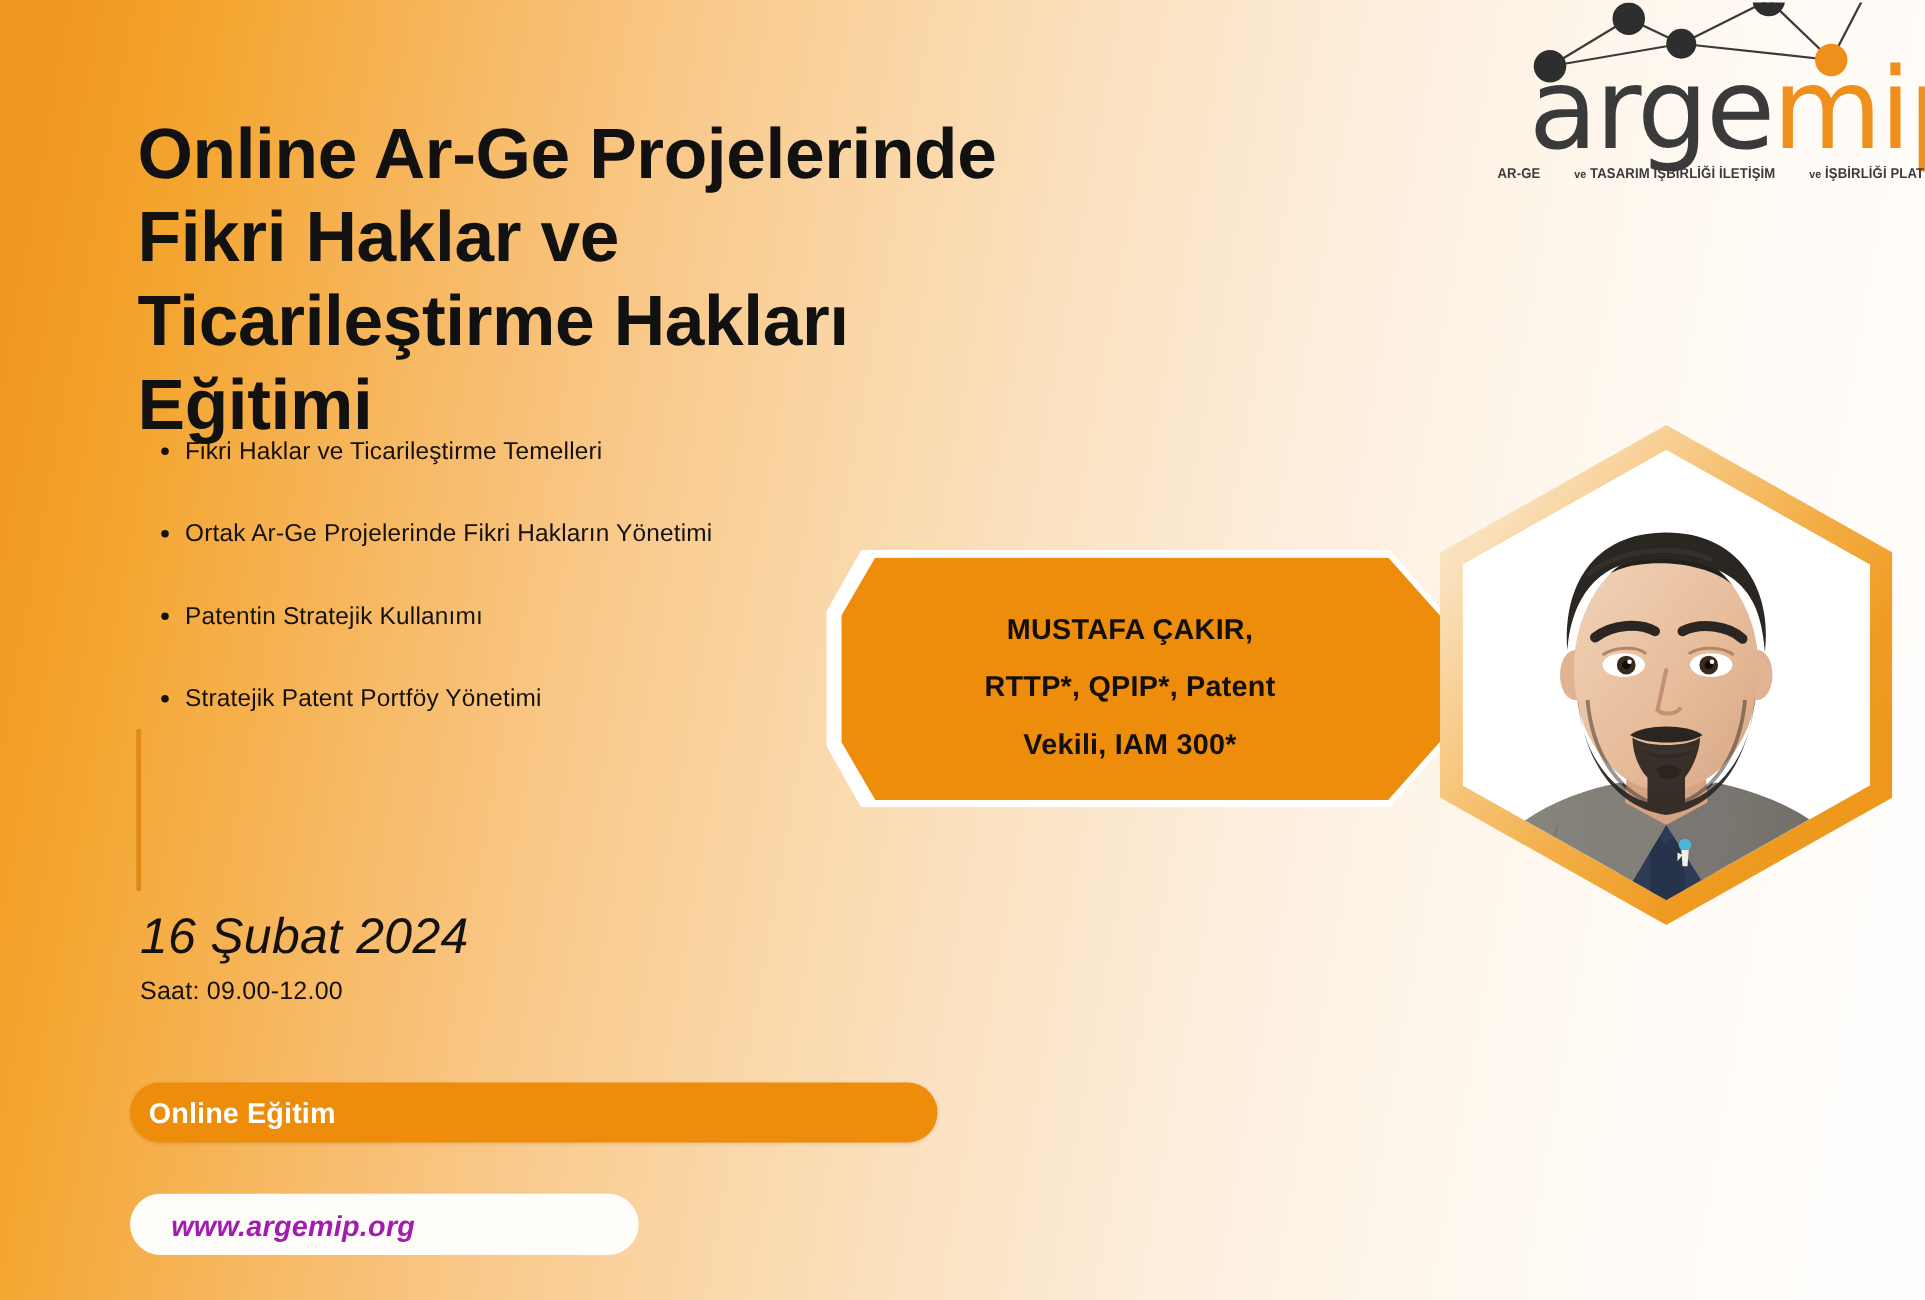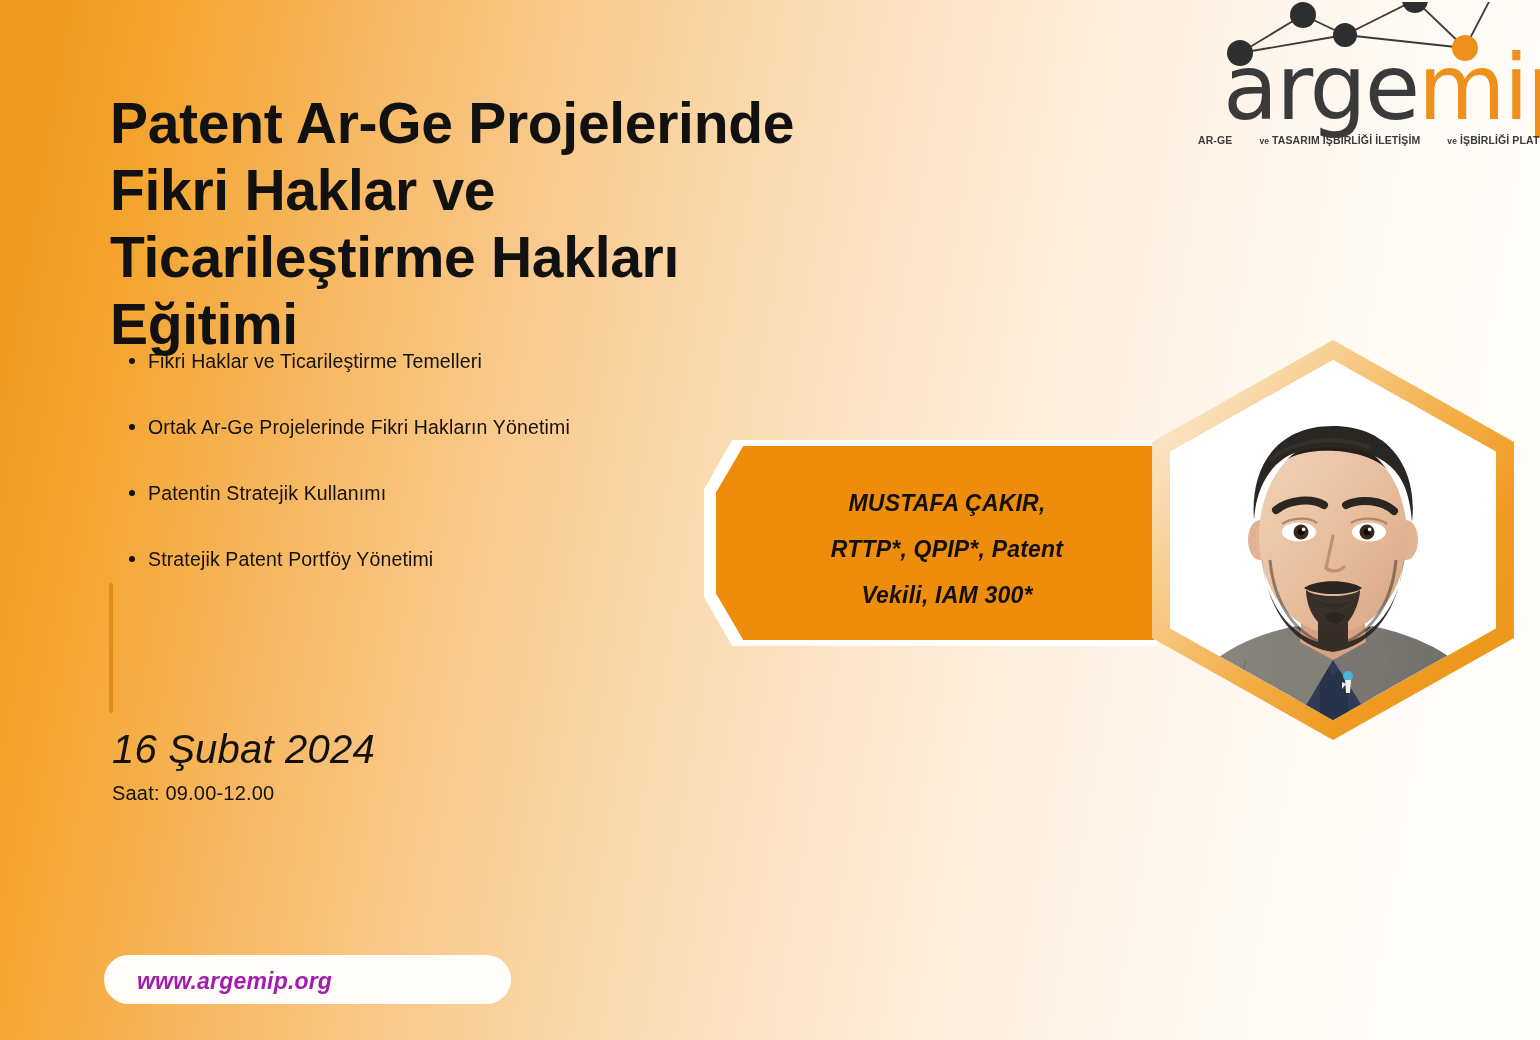--- a/index.html
+++ b/index.html
@@ -195,25 +195,24 @@
     font-weight: 700;
     font-style: italic;
     color: #a21caf;
     letter-spacing: 0.2px;
     white-space: nowrap;
   }
 
   
   .badge-wrap {
     position: absolute;
-    left: 704px;
+    left: 661px;
     top: 440px;
     width: 540px;
     height: 206px;
-    font-style: italic;
   }
   .badge-outline {
     position: absolute;
     left: 0;
     top: 0;
     width: 540px;
     height: 206px;
     background: #ffffff;
     clip-path: polygon(
       5.2% 0%,
@@ -315,38 +314,41 @@
       <circle cx="110" cy="13" r="13" fill="#2e2e2e"></circle>
       <circle cx="152" cy="33" r="12" fill="#2e2e2e"></circle>
       <circle cx="222" cy="-2" r="13" fill="#2e2e2e"></circle>
       <circle cx="272" cy="46" r="13" fill="#f0901c"></circle>
     </svg>
     <div class="logo-word"><span class="logo-arge">arge</span><span class="logo-mip">mip</span></div>
     <div class="logo-tag"><span>AR-GE</span> <span class="lc">ve</span> <span>TASARIM İŞBİRLİĞİ İLETİŞİM</span> <span class="lc">ve</span> <span>İŞBİRLİĞİ PLATFORMU</span></div>
   </div>
 
   <h1 class="title">
-    <span class="tline">Patent Ar-Ge Projelerinde</span>
+    <span class="tline">Online Ar-Ge Projelerinde</span>
     <span class="tline">Fikri Haklar ve</span>
     <span class="tline">Ticarileştirme Hakları</span>
     <span class="tline">Eğitimi</span>
   </h1>
 
   <ul class="bullets">
     <li>Fikri Haklar ve Ticarileştirme Temelleri</li>
     <li>Ortak Ar-Ge Projelerinde Fikri Hakların Yönetimi</li>
     <li>Patentin Stratejik Kullanımı</li>
     <li>Stratejik Patent Portföy Yönetimi</li>
   </ul>
 
   <div class="accent-rule"></div>
 
   <div class="date-line">16 Şubat 2024</div>
   <div class="time-line">Saat: 09.00-12.00</div>
 
+  <div class="online-pill">
+    <span>Online Eğitim</span>
+  </div>
 
   <div class="site-pill">
     <span>www.argemip.org</span>
   </div>
 
   <div class="badge-wrap">
     <div class="badge-outline"></div>
     <div class="badge-shape"></div>
     <div class="badge-text">
       <span class="bline">MUSTAFA ÇAKIR,</span>

